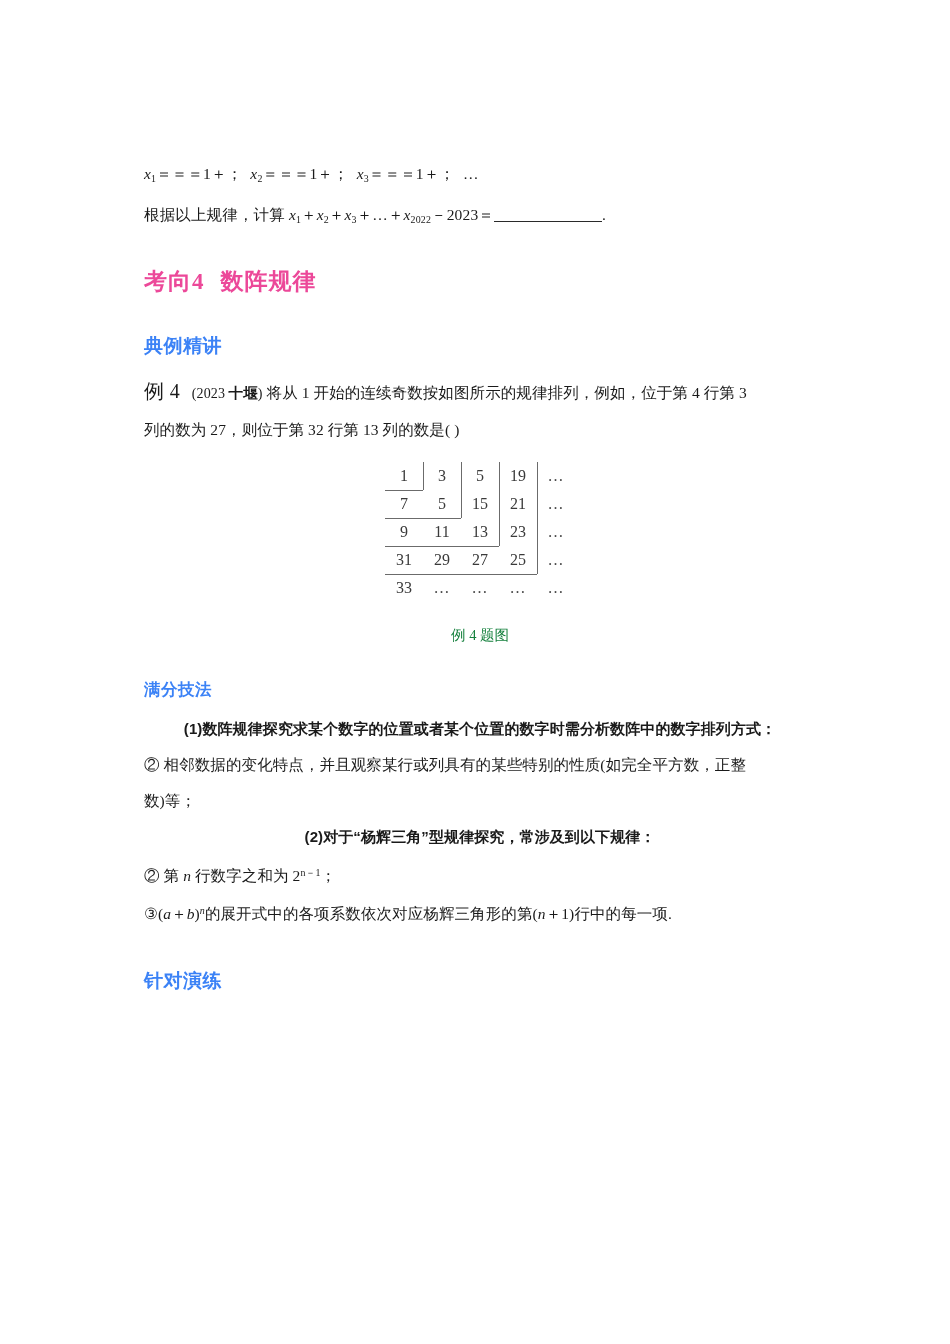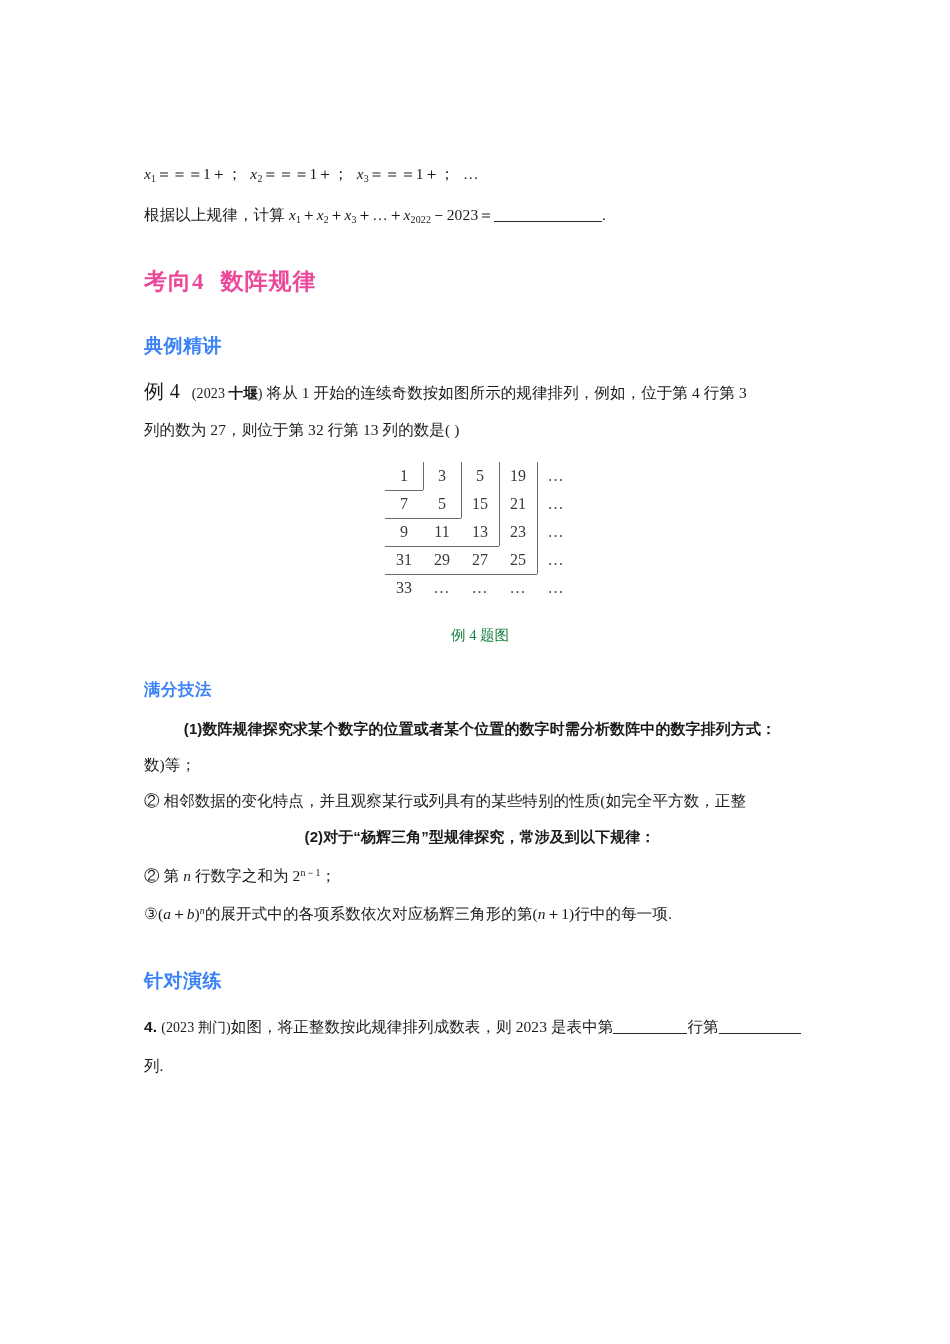--- a/index.html
+++ b/index.html
@@ -271,33 +271,29 @@
 
         <div class="fig-caption">
           <span>例</span>&nbsp;<span class="n">4</span>&nbsp;<span>题图</span>
         </div>
       </div>
     </div>
 
     <div class="sub-heading">满分技法</div>
 
     <div class="tech-line bold">(1)数阵规律探究求某个数字的位置或者某个位置的数字时需分析数阵中的数字排列方式：</div>
+    <div class="tech-line">② 相邻数据的变化特点，并且观察某行或列具有的某些特别的性质(如完全平方数，正整</div>
     <div class="tech-line">数)等；</div>
-    <div class="tech-line">② 相邻数据的变化特点，并且观察某行或列具有的某些特别的性质(如完全平方数，正整</div>
     <div class="tech-line bold">(2)对于“杨辉三角”型规律探究，常涉及到以下规律：</div>
 
     <div class="tech-line">
       <span>② 第</span>&nbsp;<span class="mi">n</span>&nbsp;<span>行数字之和为</span>&nbsp;<span>2</span><sup>n－1</sup><span>；</span>
     </div>
 
     <div class="tech-line">
       <span>③(</span><span class="mi">a</span><span>＋</span><span class="mi">b</span><span>)</span><sup class="mi">n</sup><span>的展开式中的各项系数依次对应杨辉三角形的第(</span><span class="mi">n</span><span>＋1)</span><span>行中的每一项.</span>
     </div>
 
     <div class="sub-heading big">针对演练</div>
 
-    <div class="practice-item">
-      <span class="qnum">4.</span>
-      <span class="src">(2023 荆门)</span><span>如图，将正整数按此规律排列成数表，则 2023 是表中第</span><span class="blank-mid"></span><span>行第</span><span class="blank-short"></span><span class="blank-tiny"></span><span>列.</span>
-    </div>
 
   </div>
 </div>
 
 </body></html>

